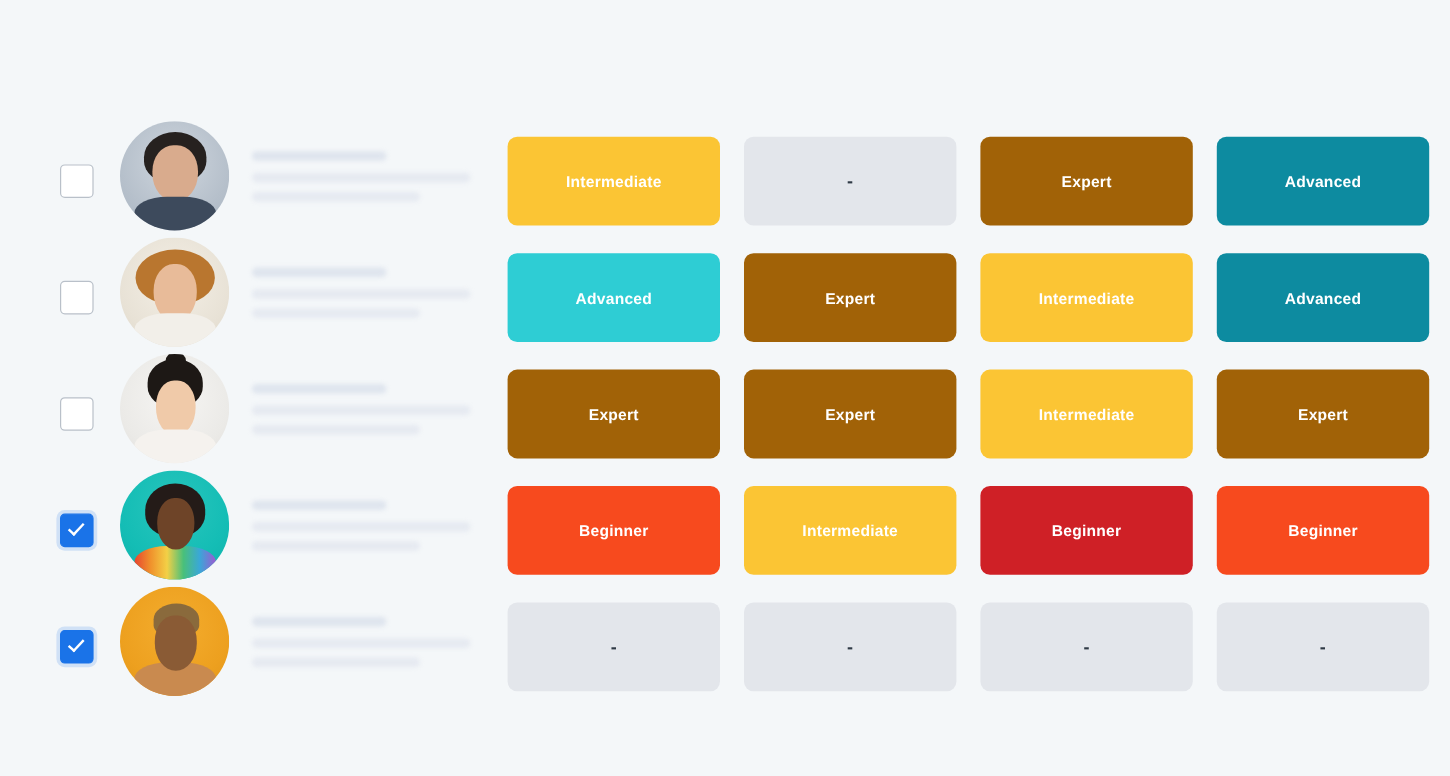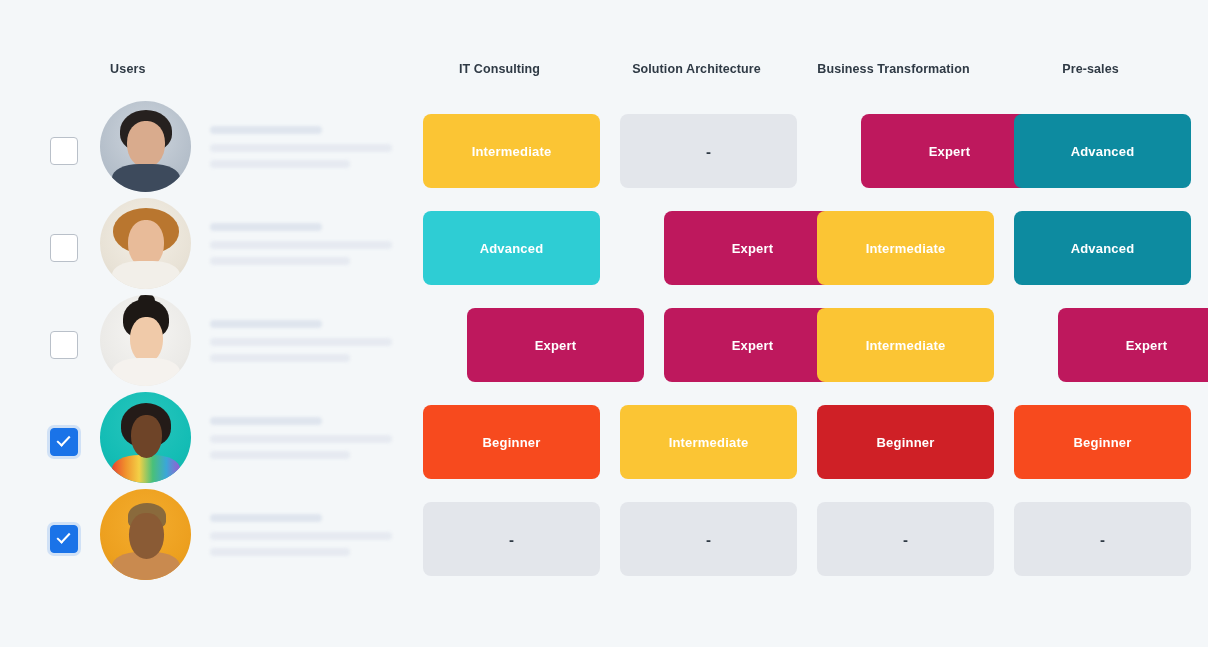--- a/index.html
+++ b/index.html
@@ -200,46 +200,38 @@
     align-items: center;
     justify-content: center;
     font-size: 13px;
     font-weight: 700;
     letter-spacing: 0.2px;
     color: #ffffff;
     cursor: pointer;
     user-select: none;
   }
 
-  .cell.lvl-expert       { background: #be185d; margin-left: 44px; }
+  .cell.lvl-expert       { background: #a16207; }
   .cell.lvl-advanced     { background: #0d8ba0; }
   .cell.lvl-advanced-alt { background: #2ecdd4; }
   .cell.lvl-intermediate { background: #fbc534; }
   .cell.lvl-beginner     { background: #f74a1e; }
   .cell.lvl-beginner-alt { background: #cf2026; }
   .cell.lvl-none {
     background: #e3e6eb;
     color: #2f3a45;
     font-size: 15px;
     font-weight: 800;
   }
 </style>
 </head>
 <body>
 
 <div class="skills-matrix">
 
-  <div class="header-row">
-    <div class="users-header">Users</div>
-
-    <div class="skill-header col-0">IT Consulting</div>
-    <div class="skill-header col-1">Solution Architecture</div>
-    <div class="skill-header col-2">Business Transformation</div>
-    <div class="skill-header col-3">Pre-sales</div>
-  </div>
 
   <div class="row row-0">
     <div class="checkbox">
       
     </div>
     <div class="avatar av-0">
       <span class="face">
         <span class="hair"></span>
           <span class="head"></span>
           <span class="torso"></span>

